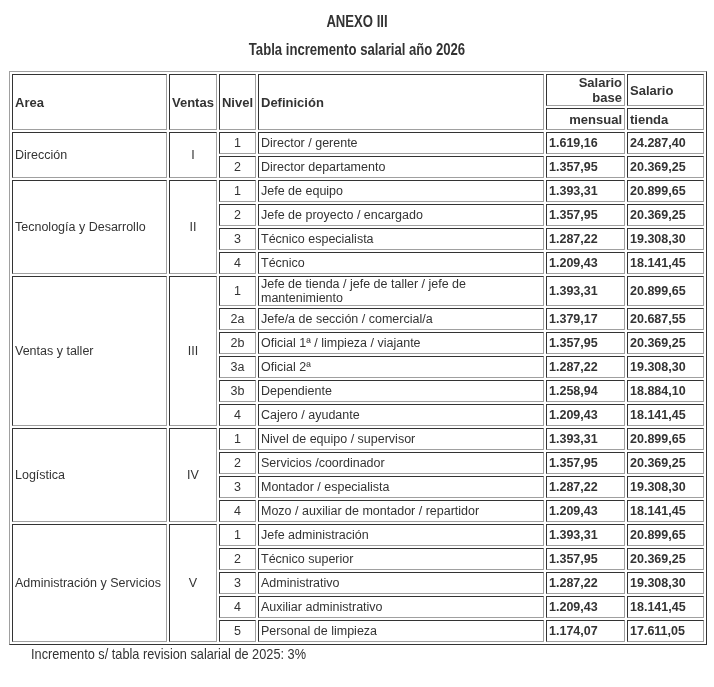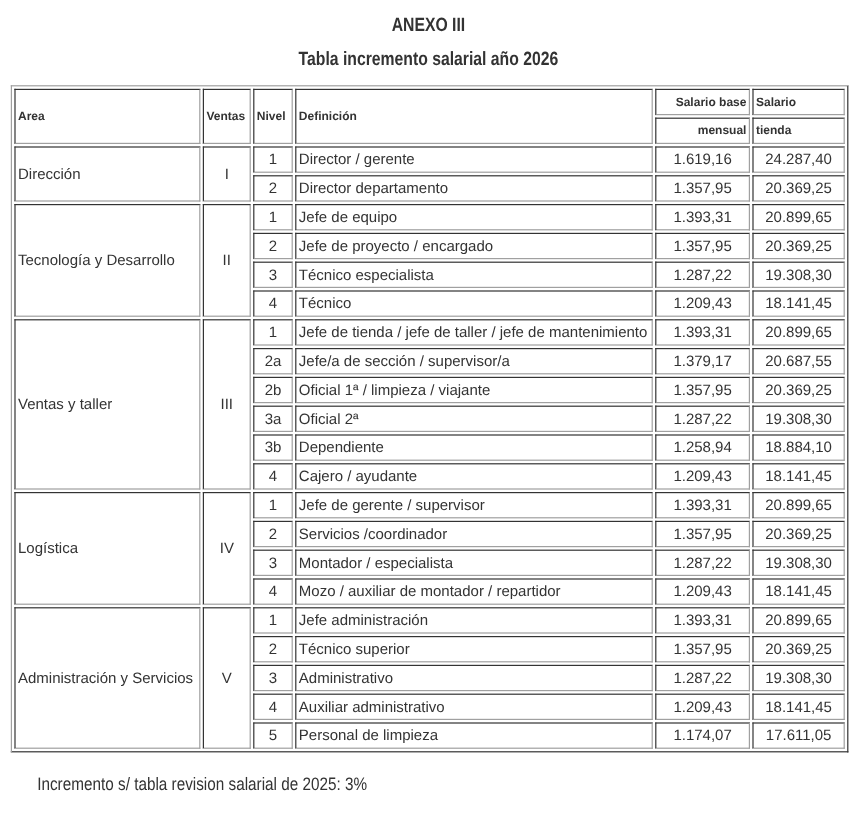--- a/index.html
+++ b/index.html
@@ -2,28 +2,28 @@
 <html><head>
 <meta charset="utf-8">
 <style>
   html, body { margin: 0; padding: 0; background: #ffffff; }
   body { width: 714px; height: 687px; position: relative; overflow: hidden; font-family: "Liberation Sans", sans-serif; color: #333333; }
   .title { position: absolute; left: 0; width: 714px; text-align: center; font-family: "Liberation Sans", sans-serif; font-weight: bold; color: #333; transform: scaleX(0.82); }
   .title-1 { top: 13px; font-size: 16px; }
   .title-2 { top: 41px; font-size: 16px; }
   table.sal { position: absolute; left: 9px; top: 71px; width: 698px; border-collapse: separate; border-spacing: 2px; border: 1px solid; border-color: #a0a0a0 #333 #333 #a0a0a0; font-size: 12.5px; }
   table.sal td, table.sal th { border: 1px solid; border-color: #333 #a0a0a0 #a0a0a0 #333; padding: 0 2px; height: 20px; color: #333; }
-  table.sal th { font-weight: bold; text-align: left; font-size: 10px; }
+  table.sal th { font-weight: bold; text-align: left; font-size: 13px; }
   .hdr-area { width: 149px; }
   .hdr-grupo { width: 34px; text-align: center; }
   .hdr-nivel { width: 27px; }
   .hdr-sal { text-align: right !important; width: 73px; }
   .hdr-anual { text-align: left; width: 71px; }
   td.center { text-align: center; }
-  td.num { text-align: center; }
+  td.num { text-align: left; font-weight: bold; }
   .footnote { position: absolute; left: 31px; top: 645px; font-size: 15px; color: #333; transform: scaleX(0.85); transform-origin: left; }
 </style>
 </head>
 <body>
 
 <div class="title title-1">ANEXO III</div>
 <div class="title title-2">Tabla incremento salarial año 2026</div>
 
 <table class="sal">
   <thead>
@@ -84,21 +84,21 @@
       <tr>
         <td rowspan="6">Ventas y taller</td>
         <td rowspan="6" class="center">III</td>
         <td class="center">1</td>
         <td>Jefe de tienda / jefe de taller / jefe de  mantenimiento</td>
         <td class="num">1.393,31</td>
         <td class="num">20.899,65</td>
       </tr>
       <tr>
         <td class="center">2a</td>
-        <td>Jefe/a de sección / supervisor/a</td>
+        <td>Jefe/a de sección / comercial/a</td>
         <td class="num">1.379,17</td>
         <td class="num">20.687,55</td>
       </tr>
       <tr>
         <td class="center">2b</td>
         <td>Oficial 1ª / limpieza / viajante</td>
         <td class="num">1.357,95</td>
         <td class="num">20.369,25</td>
       </tr>
       <tr>
@@ -116,21 +116,21 @@
       <tr>
         <td class="center">4</td>
         <td>Cajero / ayudante</td>
         <td class="num">1.209,43</td>
         <td class="num">18.141,45</td>
       </tr>
       <tr>
         <td rowspan="4">Logística</td>
         <td rowspan="4" class="center">IV</td>
         <td class="center">1</td>
-        <td>Jefe de gerente / supervisor</td>
+        <td>Nivel de equipo / supervisor</td>
         <td class="num">1.393,31</td>
         <td class="num">20.899,65</td>
       </tr>
       <tr>
         <td class="center">2</td>
         <td>Servicios /coordinador</td>
         <td class="num">1.357,95</td>
         <td class="num">20.369,25</td>
       </tr>
       <tr>

